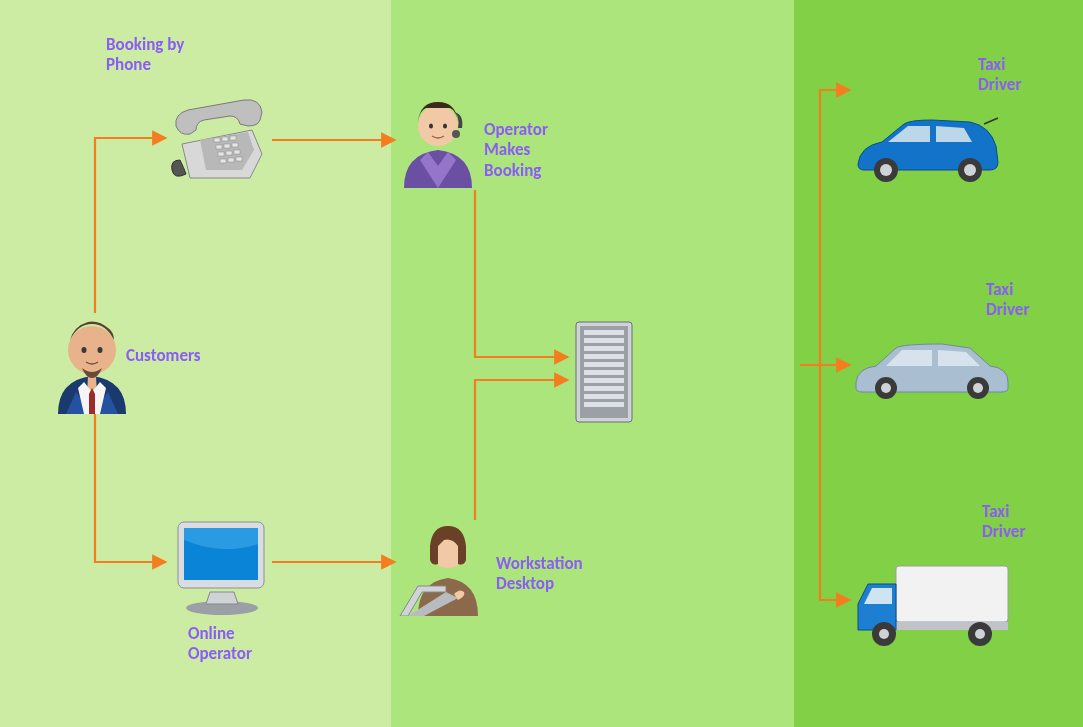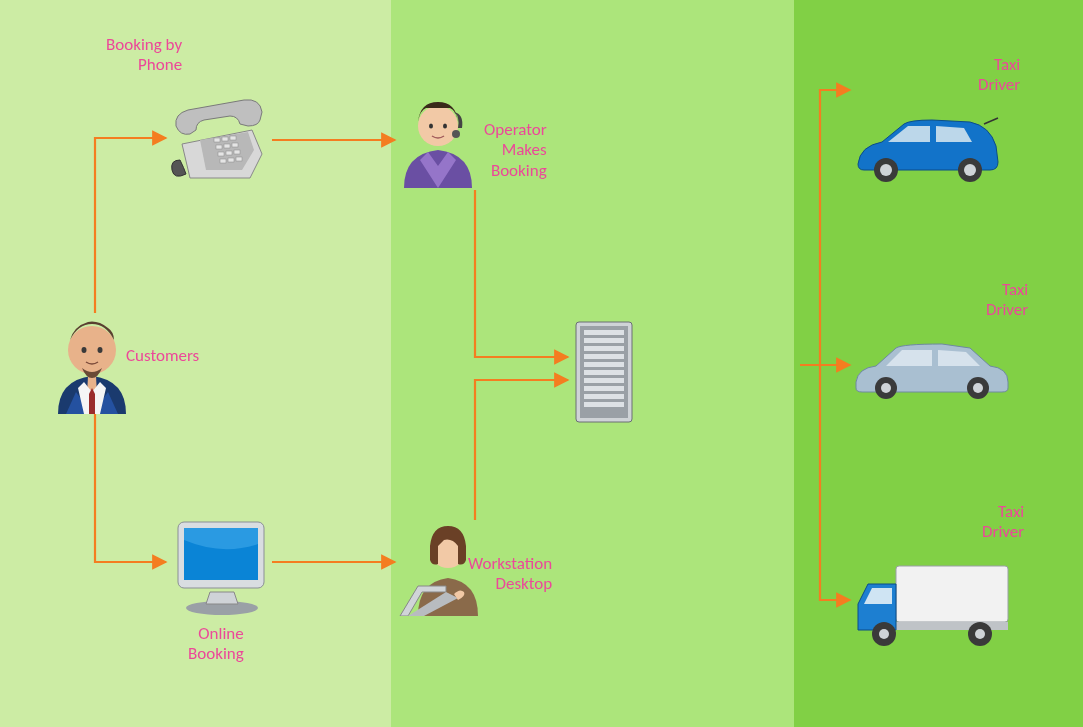--- a/index.html
+++ b/index.html
@@ -19,25 +19,24 @@
     top: 0;
     height: 727px;
   }
   .lane1 { left: 0; width: 391px; background: #cceca4; }
   .lane2 { left: 391px; width: 403px; background: #ace57b; }
   .lane3 { left: 794px; width: 289px; background: #81d045; }
 
   .label {
     position: absolute;
     font-size: 17px;
-    font-weight: 400;
-    color: #ec4899;
+    font-weight: 700;
+    color: #8b5cf6;
     line-height: 1.2;
     white-space: pre;
-    text-align: right;
   }
 
   
   svg.arrows {
     position: absolute;
     left: 0;
     top: 0;
     width: 1083px;
     height: 727px;
     pointer-events: none;
@@ -130,21 +129,21 @@
   <div class="illus" style="left:172px; top:516px;">
     <svg width="98" height="100" viewBox="0 0 98 100">
       <ellipse cx="50" cy="92" rx="36" ry="7" fill="#9aa0a6"></ellipse>
       <path d="M38 76 L62 76 L66 88 L34 88 Z" fill="#cfd3d7" stroke="#888"></path>
       <rect x="6" y="6" width="86" height="66" rx="6" fill="#d9dde1" stroke="#8a8f95"></rect>
       <rect x="12" y="12" width="74" height="52" fill="#0a84d6"></rect>
       <path d="M12 12 L86 12 L86 28 Q50 40 12 24 Z" fill="#3fa8ea" opacity="0.6"></path>
     </svg>
   </div>
   <div class="label" style="left:188px; top:624px;">Online
-Booking</div>
+Operator</div>
 
   <div class="illus" style="left:398px; top:96px;">
     <svg width="80" height="92" viewBox="0 0 80 92">
       <path d="M6 92 Q6 58 40 54 Q74 58 74 92 Z" fill="#6a4fa3"></path>
       <path d="M30 56 L40 70 L50 56 L58 64 L40 92 L22 64 Z" fill="#9575c9"></path>
       <circle cx="40" cy="30" r="20" fill="#f2c9a6"></circle>
       <path d="M20 26 Q22 6 40 6 Q58 6 60 26 Q58 14 52 12 L28 12 Q22 14 20 26 Z" fill="#3a2a1a"></path>
       <path d="M56 16 Q66 18 64 32 L60 32 Q62 20 56 16 Z" fill="#444"></path>
       <circle cx="58" cy="38" r="4" fill="#555"></circle>
       <ellipse cx="33" cy="30" rx="2" ry="2.5" fill="#333"></ellipse>
@@ -159,21 +158,21 @@
   <div class="illus" style="left:398px; top:516px;">
     <svg width="90" height="100" viewBox="0 0 90 100">
       <path d="M20 100 Q20 66 50 62 Q80 66 80 100 Z" fill="#8a6a4a"></path>
       <circle cx="50" cy="34" r="18" fill="#f2c9a6"></circle>
       <path d="M32 30 Q34 10 50 10 Q66 10 68 30 L68 44 Q66 50 60 48 L60 30 Q54 22 46 24 L40 30 L40 48 Q34 50 32 44 Z" fill="#6a4026"></path>
       <path d="M2 100 L20 70 L48 70 L48 76 L24 76 L10 100 Z" fill="#d0d4d8" stroke="#888"></path>
       <path d="M10 100 L48 76 L60 82 L26 100 Z" fill="#b8bcc0"></path>
       <path d="M56 78 Q62 72 66 76 Q68 80 60 84 Z" fill="#f2c9a6"></path>
     </svg>
   </div>
-  <div class="label" style="left:468px; top:554px;">Workstation
+  <div class="label" style="left:496px; top:554px;">Workstation
 Desktop</div>
 
   <div class="illus" style="left:572px; top:318px;">
     <svg width="64" height="108" viewBox="0 0 64 108">
       <rect x="4" y="4" width="56" height="100" rx="3" fill="#cfd3d7" stroke="#6a6f75"></rect>
       <rect x="8" y="8" width="48" height="92" fill="#9aa0a6"></rect>
       <g fill="#dde1e5">
         <rect x="12" y="12" width="40" height="5"></rect>
         <rect x="12" y="20" width="40" height="5"></rect>
         <rect x="12" y="28" width="40" height="5"></rect>

